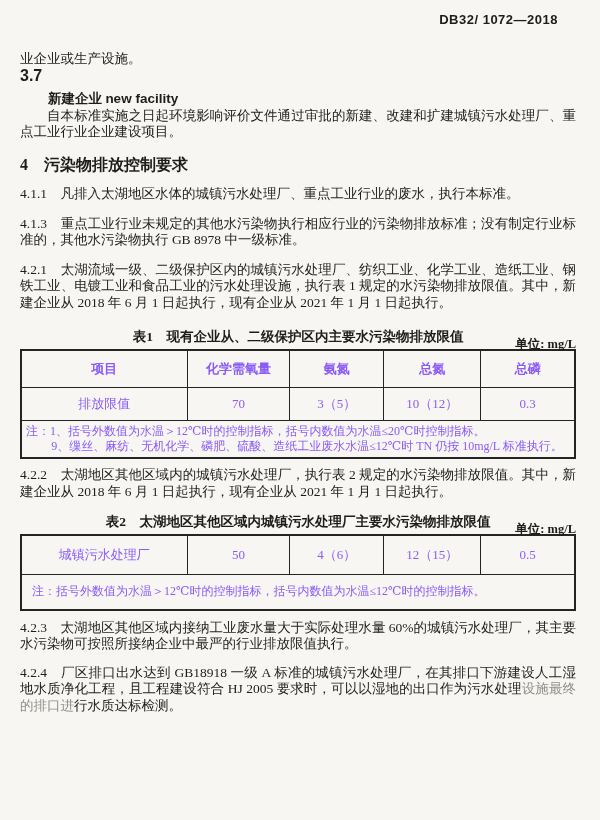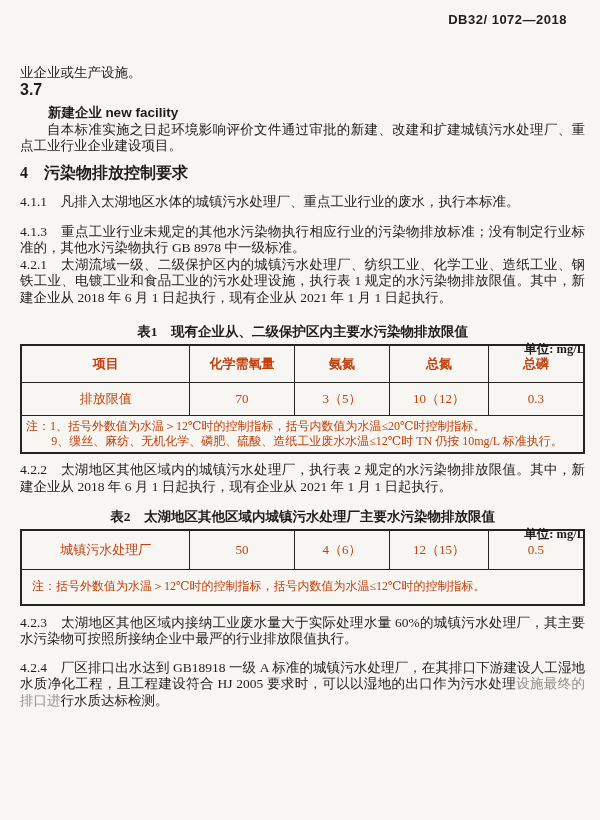--- a/index.html
+++ b/index.html
@@ -5,55 +5,55 @@
   html,body{margin:0;padding:0;}
   body{
     width:600px;height:820px;overflow:hidden;
     background:#efeeec;
     font-family:"Liberation Serif","DejaVu Serif",serif;
   }
   .page{
     width:600px;height:820px;box-sizing:border-box;
     background:#f7f6f3;
     color:#1d1d1b;
-    padding:10px 15px 6px 20px;
+    padding:10px 24px 6px 20px;
     position:relative;
   }
   .doc-header{
     text-align:right;
     font-family:"Liberation Sans","DejaVu Sans",sans-serif;
     font-weight:bold;font-size:13px;letter-spacing:0.5px;
     padding-right:18px;margin-top:2px;
   }
   p{margin:0;font-size:13.5px;line-height:16.5px;text-align:justify;}
-  .mt-tail{margin-top:38px;}
+  .mt-tail{margin-top:24px;}
   .clause-num{font-weight:bold;font-family:"Liberation Sans","DejaVu Sans",sans-serif;margin-top:16px;font-size:13px;}
   .term-line{margin-top:7px;padding-left:28px;font-weight:bold;}
   .term-en{font-family:"Liberation Sans","DejaVu Sans",sans-serif;font-weight:bold;}
   .def{text-indent:2em;}
   .h-sec{font-weight:bold;font-size:16px;line-height:16.5px;margin:0;text-align:left;}
-  .h4{margin-top:10px;}
+  .h4{margin-top:16px;}
   .h41{margin-top:13px;}
   .p-clause{margin-top:13px;}
   .h42{margin-top:10px;}
-  .p421{}
+  .p421{margin-top:13px;}
   .caption{
     position:relative;margin-top:17px;height:17px;
     font-weight:bold;font-size:13.5px;text-align:center;
   }
   .caption .unit{
-    position:absolute;right:0;top:18px;font-size:12.5px;font-weight:bold;
+    position:absolute;right:0;top:8px;font-size:12.5px;font-weight:bold;
   }
   table{
     width:100%;border-collapse:collapse;margin-top:4px;
     border:2px solid #242422;table-layout:fixed;
   }
   th,td{
     border:1px solid #242422;text-align:center;vertical-align:middle;
-    font-size:13px;color:#c2410c;
+    font-size:13px;color:#8b5cf6;
   }
   th{font-weight:bold;padding:9px 2px;}
   td.val{padding:7px 2px;}
   td.note-cell{
     text-align:left;font-size:12px;line-height:14.5px;padding:3px 6px 4px 4px;
   }
   .note-line2{padding-left:2.1em;}
   .t2 td.val{padding:10px 2px;}
   .t2 td.note-cell{padding:9px 6px 10px 10px;}
   .p422{margin-top:8px;}

